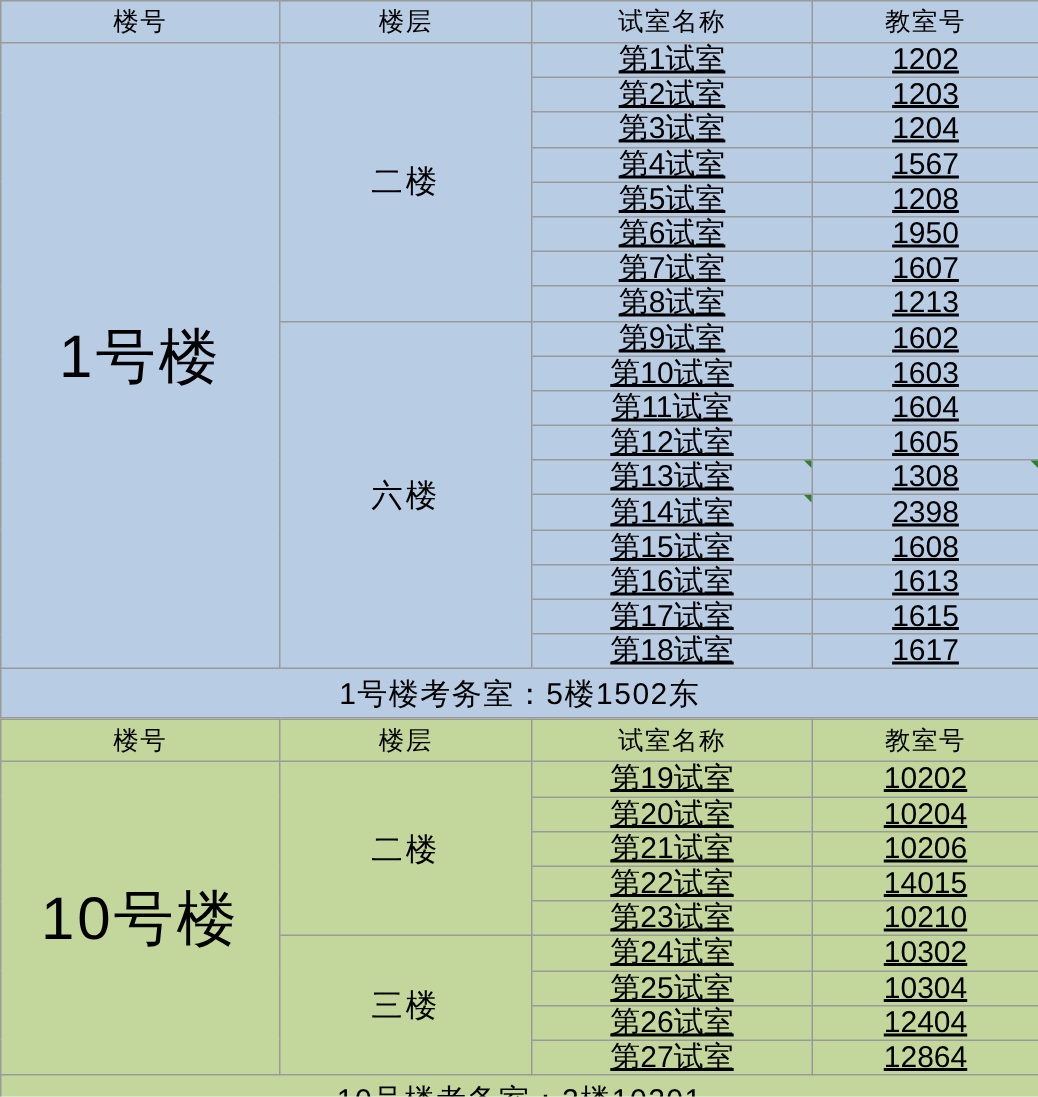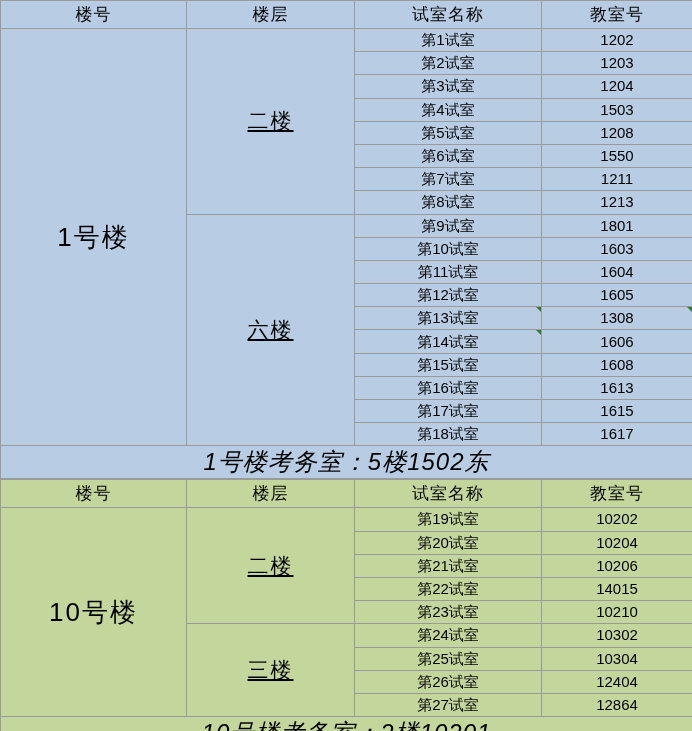--- a/index.html
+++ b/index.html
@@ -41,40 +41,39 @@
   .blue { background: #b8cce4; }
   .green { background: #c3d69b; }
 
   .hdr {
     font-size: 17px;
     font-weight: bold;
     height: 27px;
     letter-spacing: 1px;
   }
   .rowcell {
-    font-size: 15px;
+    font-size: 20px;
     height: 22.2px;
     line-height: 22px;
+    text-decoration: underline;
   }
   .bigname {
-    font-size: 26px;
+    font-size: 40px;
     font-weight: bold;
     letter-spacing: 2px;
   }
   .floorname {
     font-size: 21px;
     font-weight: bold;
     letter-spacing: 2px;
-    text-decoration: underline;
   }
   .footer {
-    font-size: 24px;
+    font-size: 20px;
     height: 32px;
     letter-spacing: 1px;
-    font-style: italic;
   }
   .green .rowcell, .green .hdr { }
   .note-dot {
     position: relative;
   }
   .note-dot::after {
     content: "";
     position: absolute;
     top: 0;
     right: 0;
@@ -113,63 +112,63 @@
       <tr>
         <td class="rowcell">第2试室</td>
         <td class="rowcell">1203</td>
       </tr>
       <tr>
         <td class="rowcell">第3试室</td>
         <td class="rowcell">1204</td>
       </tr>
       <tr>
         <td class="rowcell">第4试室</td>
-        <td class="rowcell">1503</td>
+        <td class="rowcell">1567</td>
       </tr>
       <tr>
         <td class="rowcell">第5试室</td>
         <td class="rowcell">1208</td>
       </tr>
       <tr>
         <td class="rowcell">第6试室</td>
-        <td class="rowcell">1550</td>
+        <td class="rowcell">1950</td>
       </tr>
       <tr>
         <td class="rowcell">第7试室</td>
-        <td class="rowcell">1211</td>
+        <td class="rowcell">1607</td>
       </tr>
       <tr>
         <td class="rowcell">第8试室</td>
         <td class="rowcell">1213</td>
       </tr>
 
       <tr>
         <td class="floorname" rowspan="10">六楼</td>
         <td class="rowcell">第9试室</td>
-        <td class="rowcell">1801</td>
+        <td class="rowcell">1602</td>
       </tr>
       <tr>
         <td class="rowcell">第10试室</td>
         <td class="rowcell">1603</td>
       </tr>
       <tr>
         <td class="rowcell">第11试室</td>
         <td class="rowcell">1604</td>
       </tr>
       <tr>
         <td class="rowcell">第12试室</td>
         <td class="rowcell">1605</td>
       </tr>
       <tr>
         <td class="rowcell note-dot">第13试室</td>
         <td class="rowcell note-dot">1308</td>
       </tr>
       <tr>
         <td class="rowcell note-dot">第14试室</td>
-        <td class="rowcell">1606</td>
+        <td class="rowcell">2398</td>
       </tr>
       <tr>
         <td class="rowcell">第15试室</td>
         <td class="rowcell">1608</td>
       </tr>
       <tr>
         <td class="rowcell">第16试室</td>
         <td class="rowcell">1613</td>
       </tr>
       <tr>

